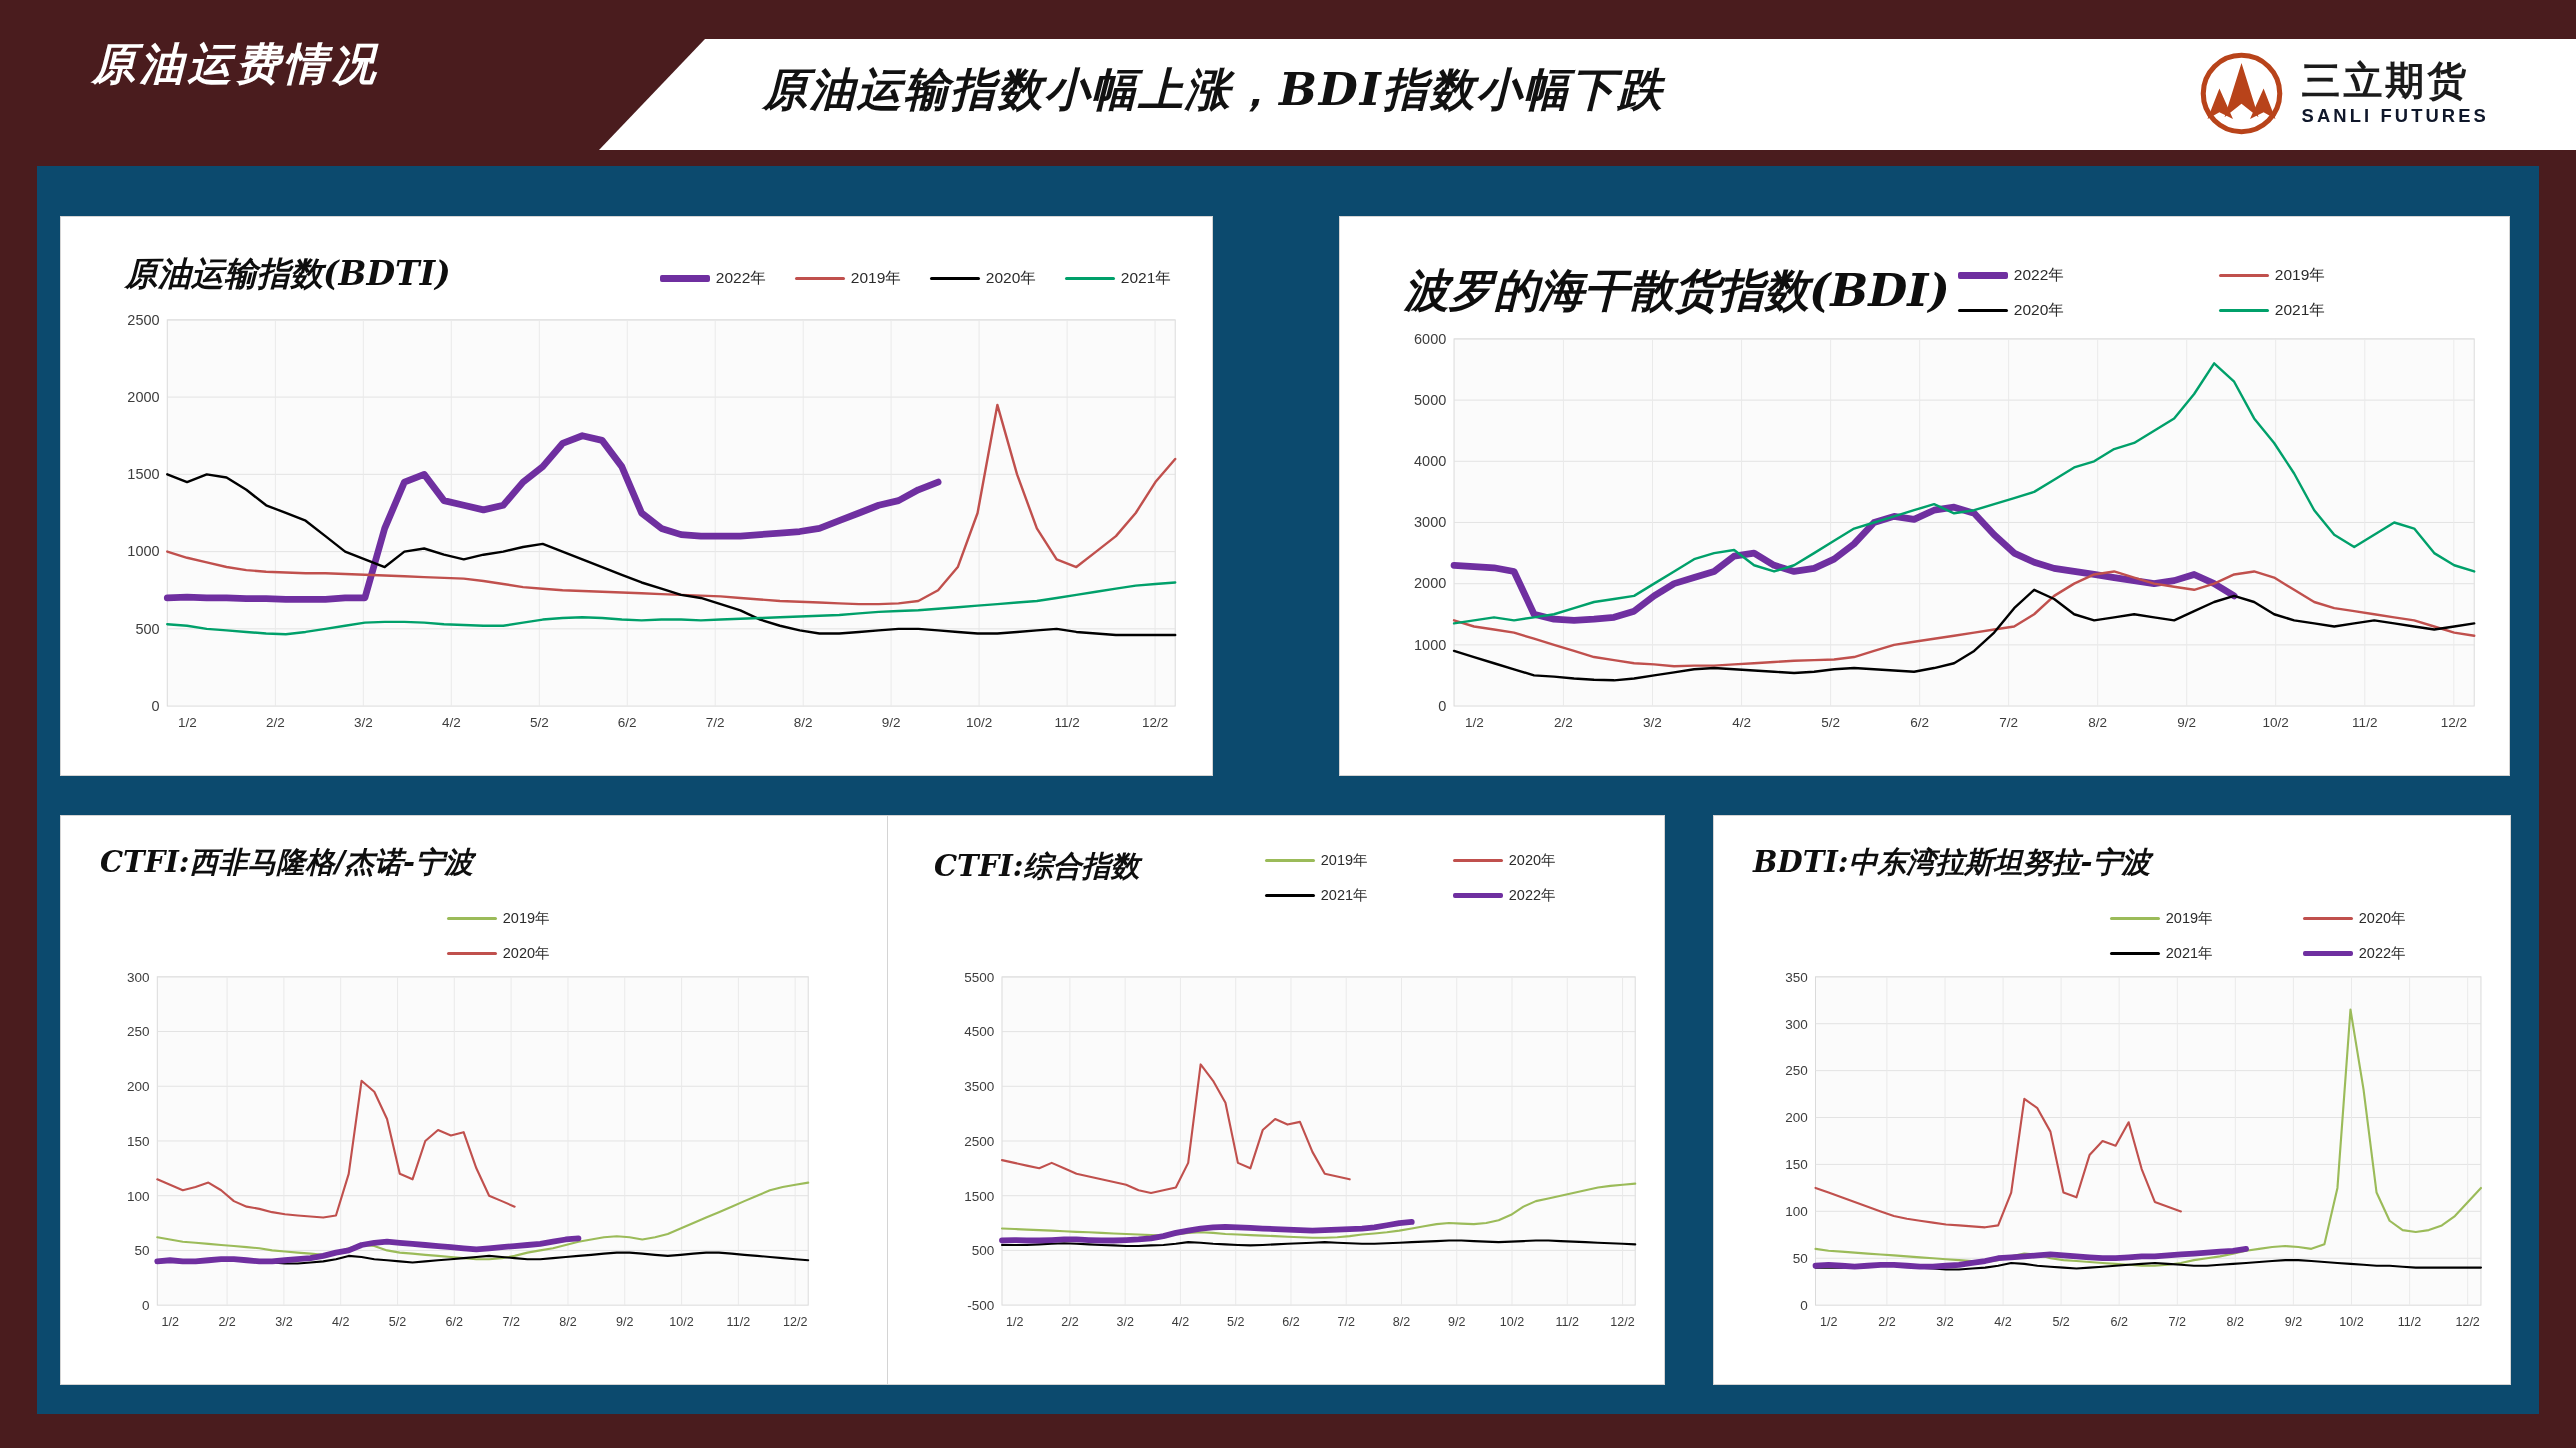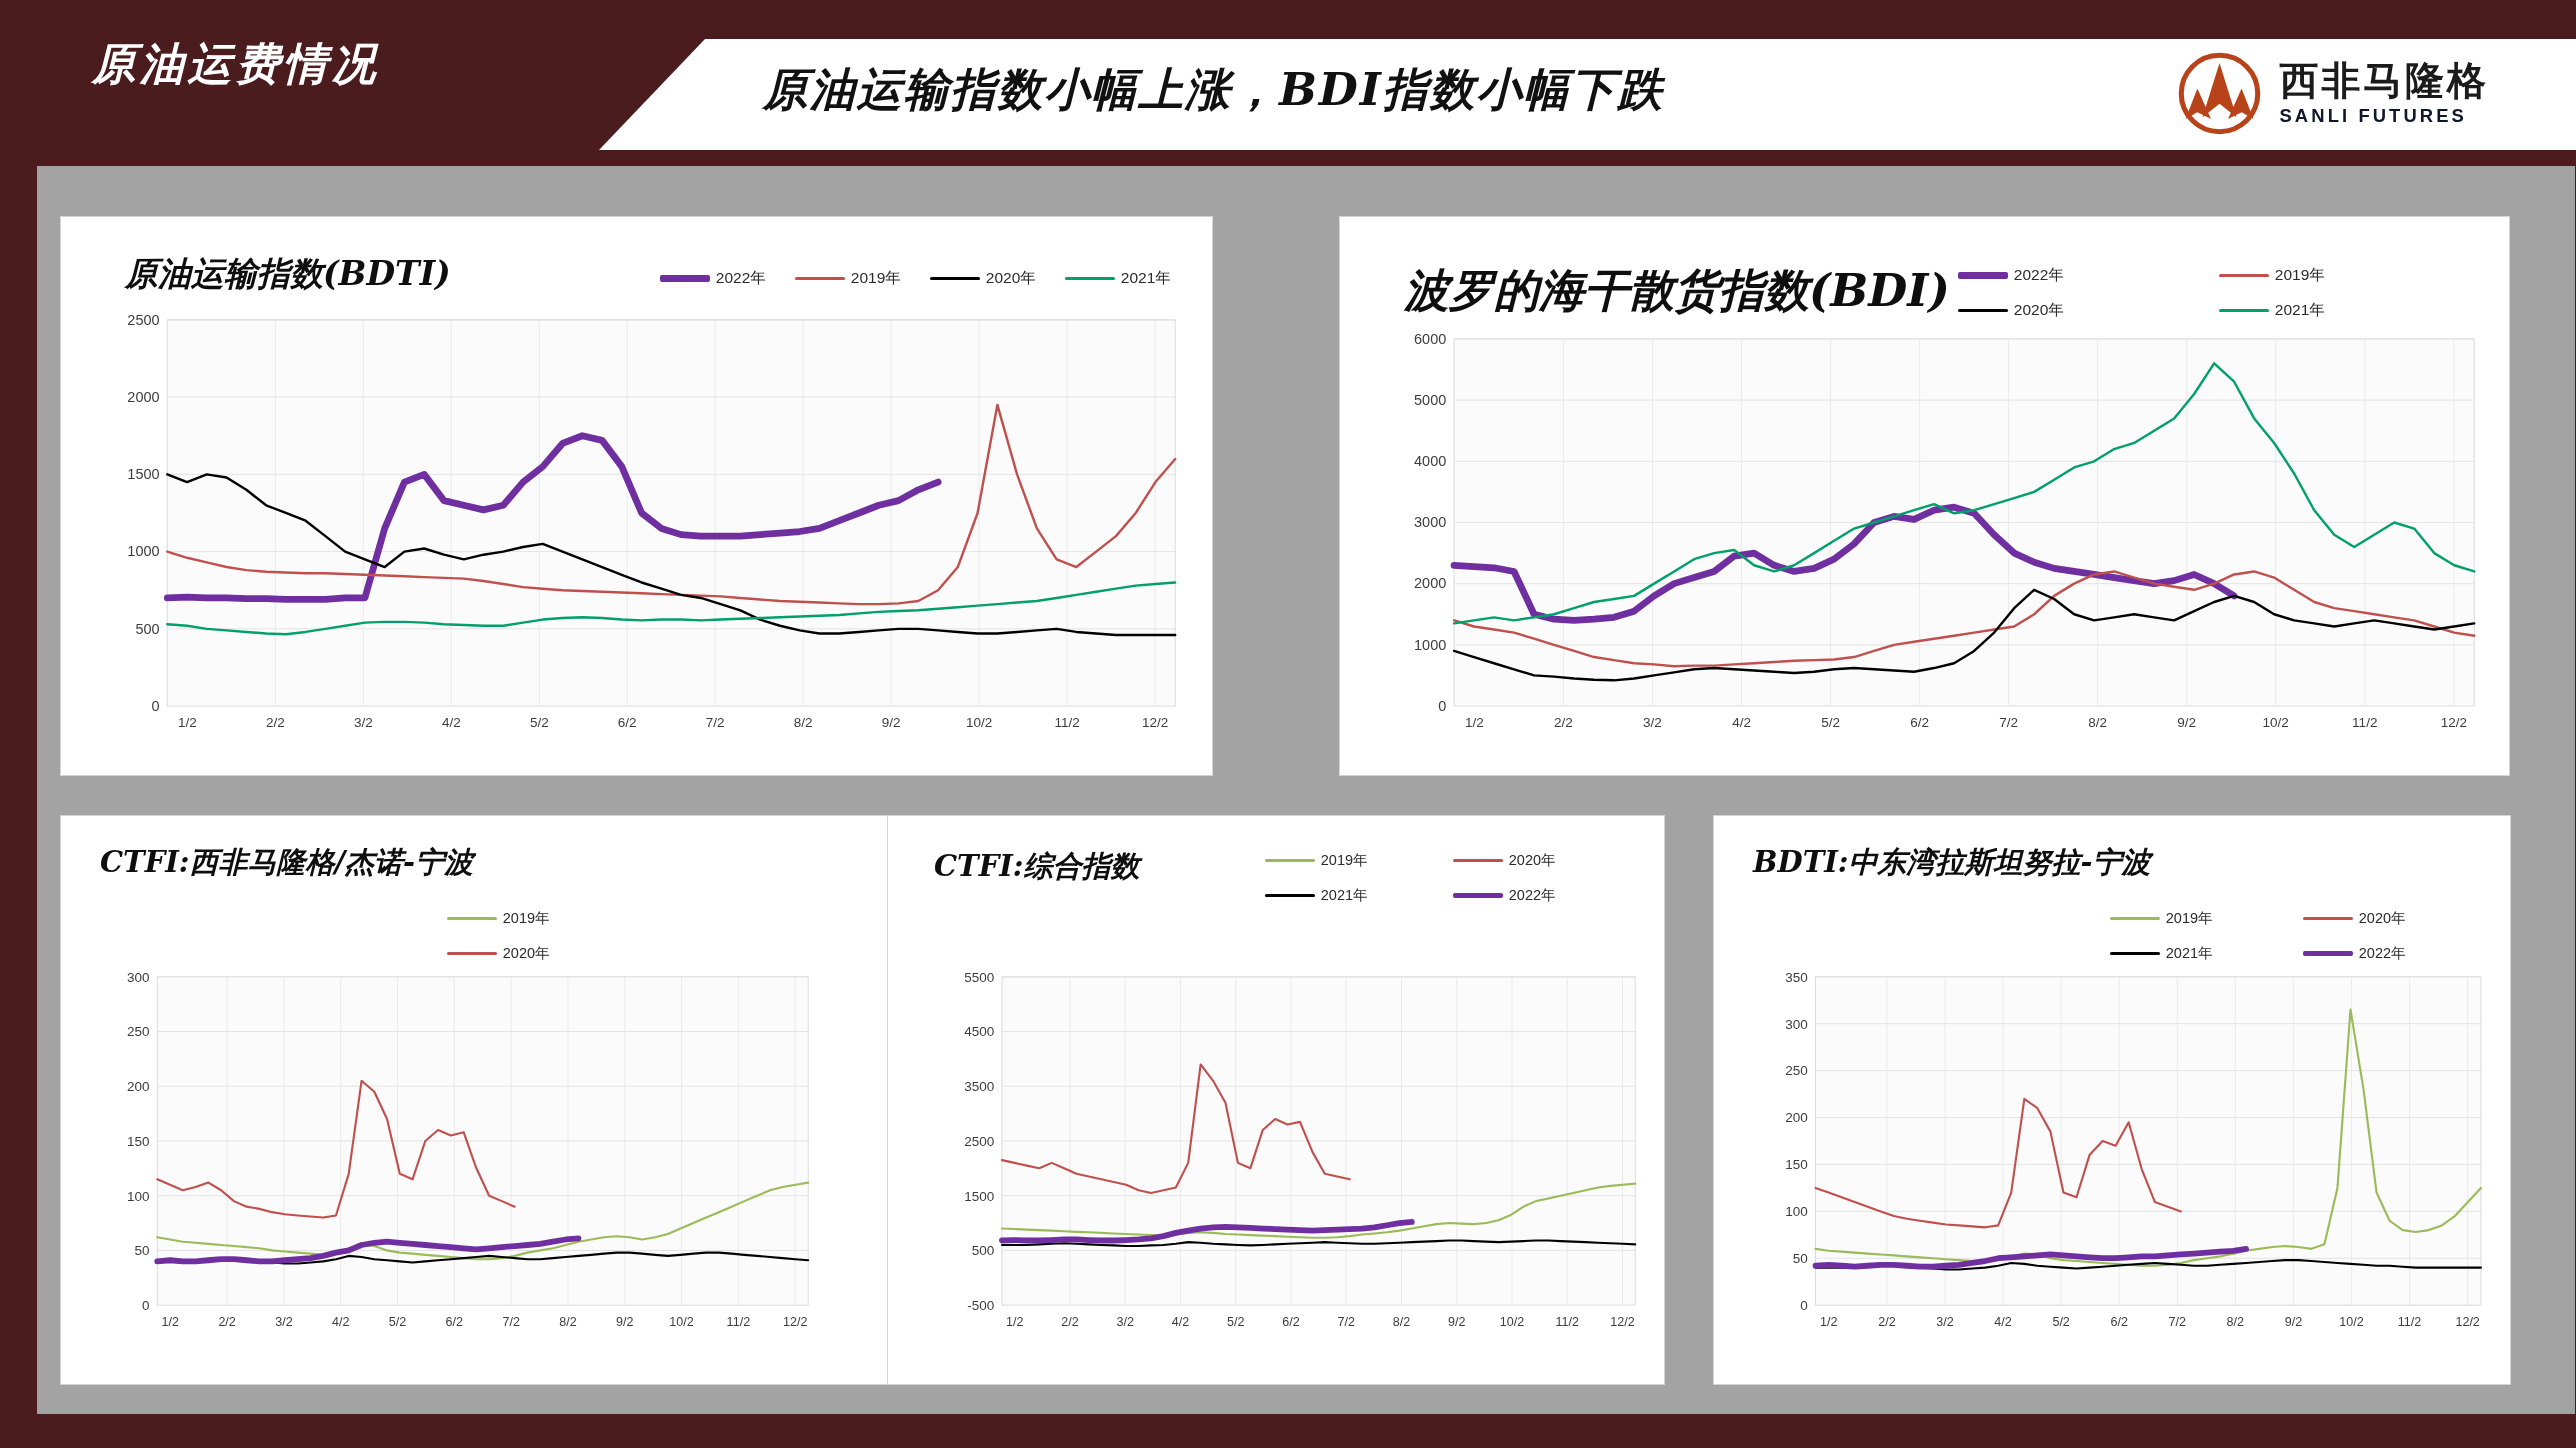--- a/index.html
+++ b/index.html
@@ -40,22 +40,21 @@
     font-weight:bold;font-size:39px;color:#1b1b1b;letter-spacing:2.9px;
   }
   .logo-en{
     font-family:"Liberation Sans",sans-serif;
     font-weight:bold;font-size:18.4px;color:#0f172a;letter-spacing:3.1px;margin-top:7.7px;
   }
 
   
   .canvas{
     position:absolute;left:37px;top:166px;width:2502px;height:1248px;
-    background:#a3a3a3;
-    padding-left:36px;
+    background:#0c4a6e;
   }
 
   
   .panel{position:absolute;background:#fff;border:1px solid #d4d4d4;box-sizing:border-box;}
   .panel-title{
     position:absolute;
     font-family:"DejaVu Serif","Liberation Serif",serif;
     font-weight:bold;font-style:italic;
     color:#0e0e0e;white-space:nowrap;
   }
@@ -85,21 +84,21 @@
       <div class="hdr-title">原油运输指数小幅上涨，BDI指数小幅下跌</div>
 
       <div class="logo">
         <svg class="logo-mark" viewBox="0 0 100 100">
           <circle cx="50" cy="50" r="45" fill="none" stroke="#b8431a" stroke-width="6"></circle>
           <path d="M50 14 L70 78 L50 62 L30 78 Z" fill="#b8431a"></path>
           <path d="M24 44 L40 80 L24 72 L10 80 Z" fill="#b8431a"></path>
           <path d="M76 44 L90 80 L76 72 L60 80 Z" fill="#b8431a"></path>
         </svg>
         <div class="logo-text">
-          <span class="logo-cn">西非马隆格</span>
+          <span class="logo-cn">三立期货</span>
           <span class="logo-en">SANLI FUTURES</span>
         </div>
       </div>
     </div>
   </div>
 
   <div class="canvas">
 
   <div class="panel" style="left: 23px; top: 50px; width: 1153px; height: 560px;">
         <div class="panel-title" style="left: 64px; top: 35px; font-size: 33px;">原油运输指数(BDTI)</div>

